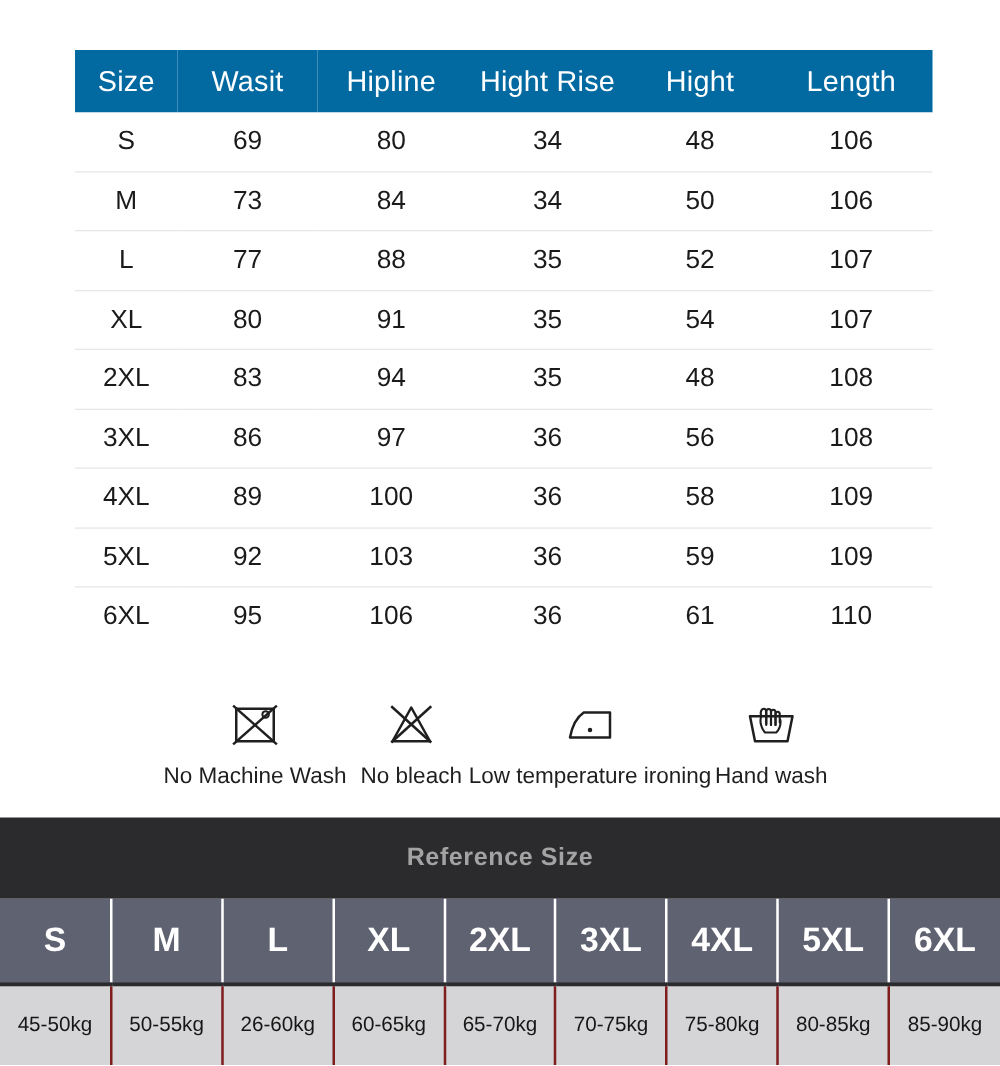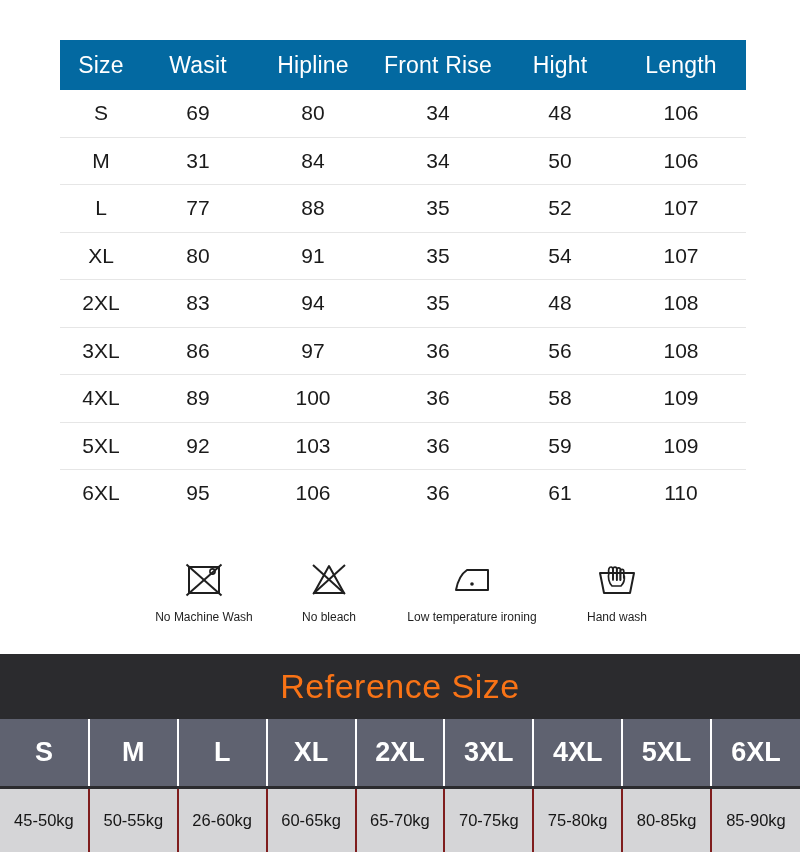--- a/index.html
+++ b/index.html
@@ -80,21 +80,21 @@
     align-items: center;
     padding: 0 8px;
   }
   .care-icon {
     height: 46px;
     display: flex;
     align-items: center;
     justify-content: center;
   }
   .care-label {
-    font-size: 12px;
+    font-size: 18px;
     color: #1f1f1f;
     margin-top: 8px;
     white-space: nowrap;
     font-family: "Liberation Sans", sans-serif;
     text-align: center;
   }
   .care-item.w1 { width: 132px; }
   .care-item.w2 { width: 86px; }
   .care-item.w3 { width: 90px; }
   .care-item.w4 { width: 168px; }
@@ -107,23 +107,23 @@
     width: 800px;
   }
   .ref-banner {
     background: #2b2b2e;
     height: 65px;
     display: flex;
     align-items: center;
     justify-content: center;
   }
   .ref-banner-title {
-    color: #f97316;
-    font-size: 34px;
-    font-weight: normal;
+    color: #a3a3a3;
+    font-size: 20px;
+    font-weight: bold;
     letter-spacing: 0.5px;
   }
   table.ref-table {
     border-collapse: collapse;
     width: 800px;
     table-layout: fixed;
   }
   table.ref-table tr.ref-sizes td {
     background: #5f6270;
     color: #ffffff;
@@ -155,37 +155,37 @@
 </head>
 <body>
 
 <div class="size-table-wrap">
   <table class="size-table">
     <thead>
       <tr>
         <th class="col-size">Size</th>
         <th class="col-waist">Wasit</th>
         <th class="col-hip">Hipline</th>
-        <th class="col-front">Front Rise</th>
+        <th class="col-front">Hight Rise</th>
         <th class="col-hight">Hight</th>
         <th class="col-length">Length</th>
       </tr>
     </thead>
     <tbody>
       <tr>
         <td>S</td>
         <td>69</td>
         <td>80</td>
         <td>34</td>
         <td>48</td>
         <td>106</td>
       </tr>
       <tr>
         <td>M</td>
-        <td>31</td>
+        <td>73</td>
         <td>84</td>
         <td>34</td>
         <td>50</td>
         <td>106</td>
       </tr>
       <tr>
         <td>L</td>
         <td>77</td>
         <td>88</td>
         <td>35</td>

